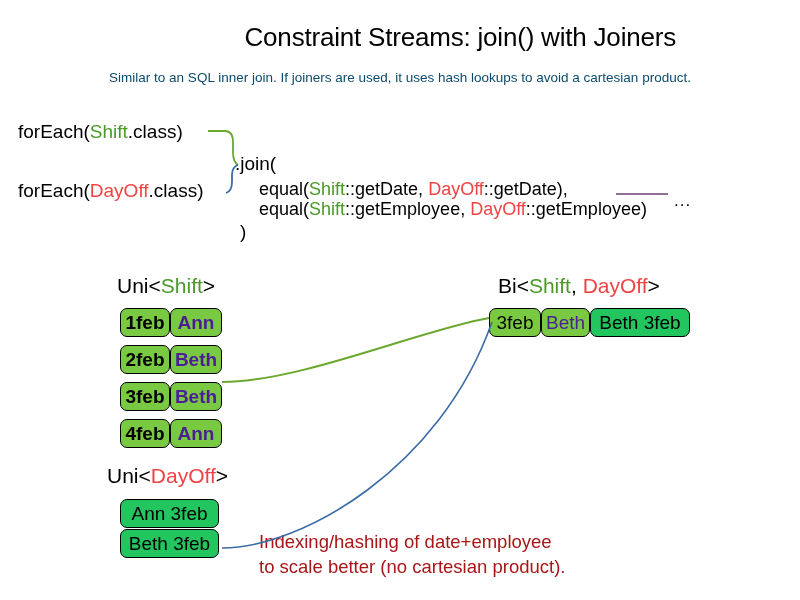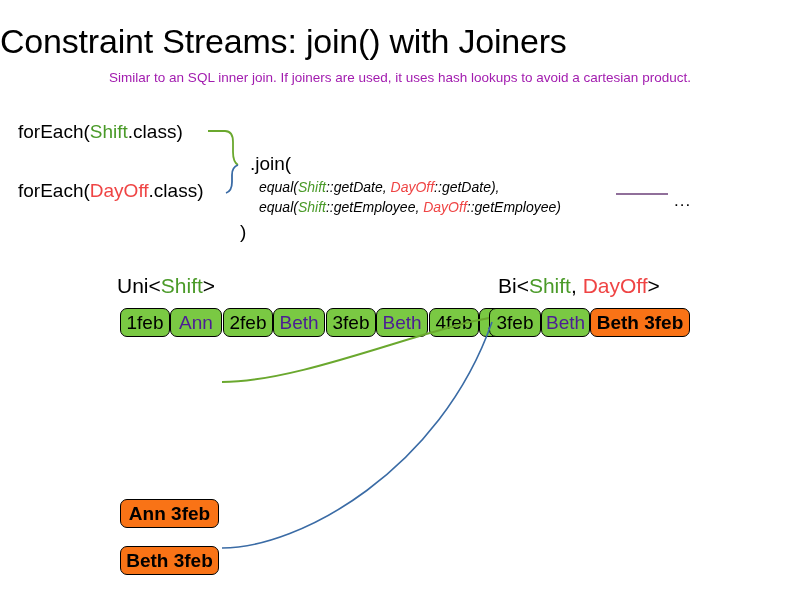--- a/index.html
+++ b/index.html
@@ -22,57 +22,56 @@
     width: 800px;
     height: 600px;
   }
 
   
   .title {
     position: absolute;
     top: 22px;
     left: 0;
     width: 676px;
-    text-align: left;
-    font-size: 34px;
+    text-align: right;
+    font-size: 26px;
     font-weight: normal;
     letter-spacing: -0.2px;
     color: #000;
     white-space: nowrap;
   }
   .subtitle {
     position: absolute;
     top: 70px;
     left: 0;
     width: 800px;
     text-align: center;
     font-size: 13.5px;
-    color: #a21caf;
+    color: #0c4a6e;
     white-space: nowrap;
   }
 
   
   .code-line {
     position: absolute;
     font-size: 19px;
     white-space: nowrap;
     color: #000;
   }
   #foreach-shift { left: 18px; top: 121px; }
   #foreach-dayoff { left: 18px; top: 180px; }
-  #join-open { left: 250px; top: 153px; }
+  #join-open { left: 235px; top: 153px; }
   #join-close { left: 240px; top: 221px; }
 
   .join-arg {
     position: absolute;
     left: 259px;
-    font-size: 14px;
-    white-space: nowrap;
-    color: #000;
-    font-style: italic;
+    font-size: 18px;
+    white-space: nowrap;
+    color: #000;
   }
   #join-arg-0 { top: 179px; }
   #join-arg-1 { top: 199px; }
 
   .ellipsis {
     position: absolute;
     left: 674px;
     top: 191px;
     font-size: 17px;
     color: #000;
@@ -98,43 +97,44 @@
     box-sizing: border-box;
     display: flex;
     align-items: center;
     justify-content: center;
     font-size: 19px;
     line-height: 1;
     height: 29px;
     padding: 0 5px;
   }
   .cell.green { background: #7ed321; background: #7ac943; }
-  .cell.blue  { background: #f97316; font-weight: bold; }
+  .cell.blue  { background: #22c55e; }
   .cell.name  { color: #4c1d95; }
   .cell.dark  { color: #000; }
   .shift-stack {
     position: absolute;
     left: 120px;
     top: 308px;
     display: flex;
-    flex-direction: row;
-    gap: 1px;
+    flex-direction: column;
+    gap: 8px;
+    font-weight: bold;
   }
   .shift-stack .row { display: flex; }
   .shift-stack .cell-date { width: 50px; }
   .shift-stack .cell-name { width: 52px; }
 
   
   .dayoff-stack {
     position: absolute;
     left: 120px;
     top: 499px;
     display: flex;
     flex-direction: column;
-    gap: 18px;
+    gap: 1px;
   }
   .dayoff-stack .cell-pair { width: 99px; }
 
   
   .bi-stack {
     position: absolute;
     left: 489px;
     top: 308px;
     display: flex;
   }
@@ -182,20 +182,21 @@
   <div class="join-arg" id="join-arg-1"><span>equal(</span><span class="shift-tok">Shift</span><span>::getEmployee, </span><span class="dayoff-tok">DayOff</span><span>::getEmployee)</span></div>
 
   <div class="code-line" id="join-close">)</div>
 
   <div class="ellipsis">...</div>
 
   <div class="stream-label" id="label-uni-shift"><span>Uni&lt;</span><span class="shift-tok">Shift</span><span>&gt;</span></div>
 
   <div class="stream-label" id="label-bi"><span>Bi&lt;</span><span class="shift-tok">Shift</span><span>, </span><span class="dayoff-tok">DayOff</span><span>&gt;</span></div>
 
+  <div class="stream-label" id="label-uni-dayoff"><span>Uni&lt;</span><span class="dayoff-tok">DayOff</span><span>&gt;</span></div>
 
   <div class="shift-stack">
     <div class="row">
       <div class="cell green dark cell-date">1feb</div>
       <div class="cell green name cell-name">Ann</div>
     </div>
     <div class="row">
       <div class="cell green dark cell-date">2feb</div>
       <div class="cell green name cell-name">Beth</div>
     </div>
@@ -217,20 +218,24 @@
       <div class="cell blue dark cell-pair">Beth 3feb</div>
     </div>
   </div>
 
   <div class="bi-stack">
     <div class="cell green dark cell-date">3feb</div>
     <div class="cell green name cell-name">Beth</div>
     <div class="cell blue dark cell-pair">Beth 3feb</div>
   </div>
 
+  <div class="annotation">
+    <div>Indexing/hashing of date+employee</div>
+    <div>to scale better (no cartesian product).</div>
+  </div>
 
   <svg class="connectors" viewBox="0 0 800 600">
 
     <path d="M 208 131 L 225 131 Q 233 131 233 142 L 233 152 Q 233 162 238 165" fill="none" stroke="#6aa82e" stroke-width="1.8"></path>
 
     <path d="M 226 193 Q 232 191 232 182 L 232 175 Q 232 167 238 165" fill="none" stroke="#3a6ba5" stroke-width="1.8"></path>
 
     <path d="M 222 382 C 300 382 420 330 489 318" fill="none" stroke="#6aa82e" stroke-width="1.9"></path>
 
     <path d="M 222 548 C 300 548 440 470 492 322" fill="none" stroke="#3a6ba5" stroke-width="1.6"></path>

